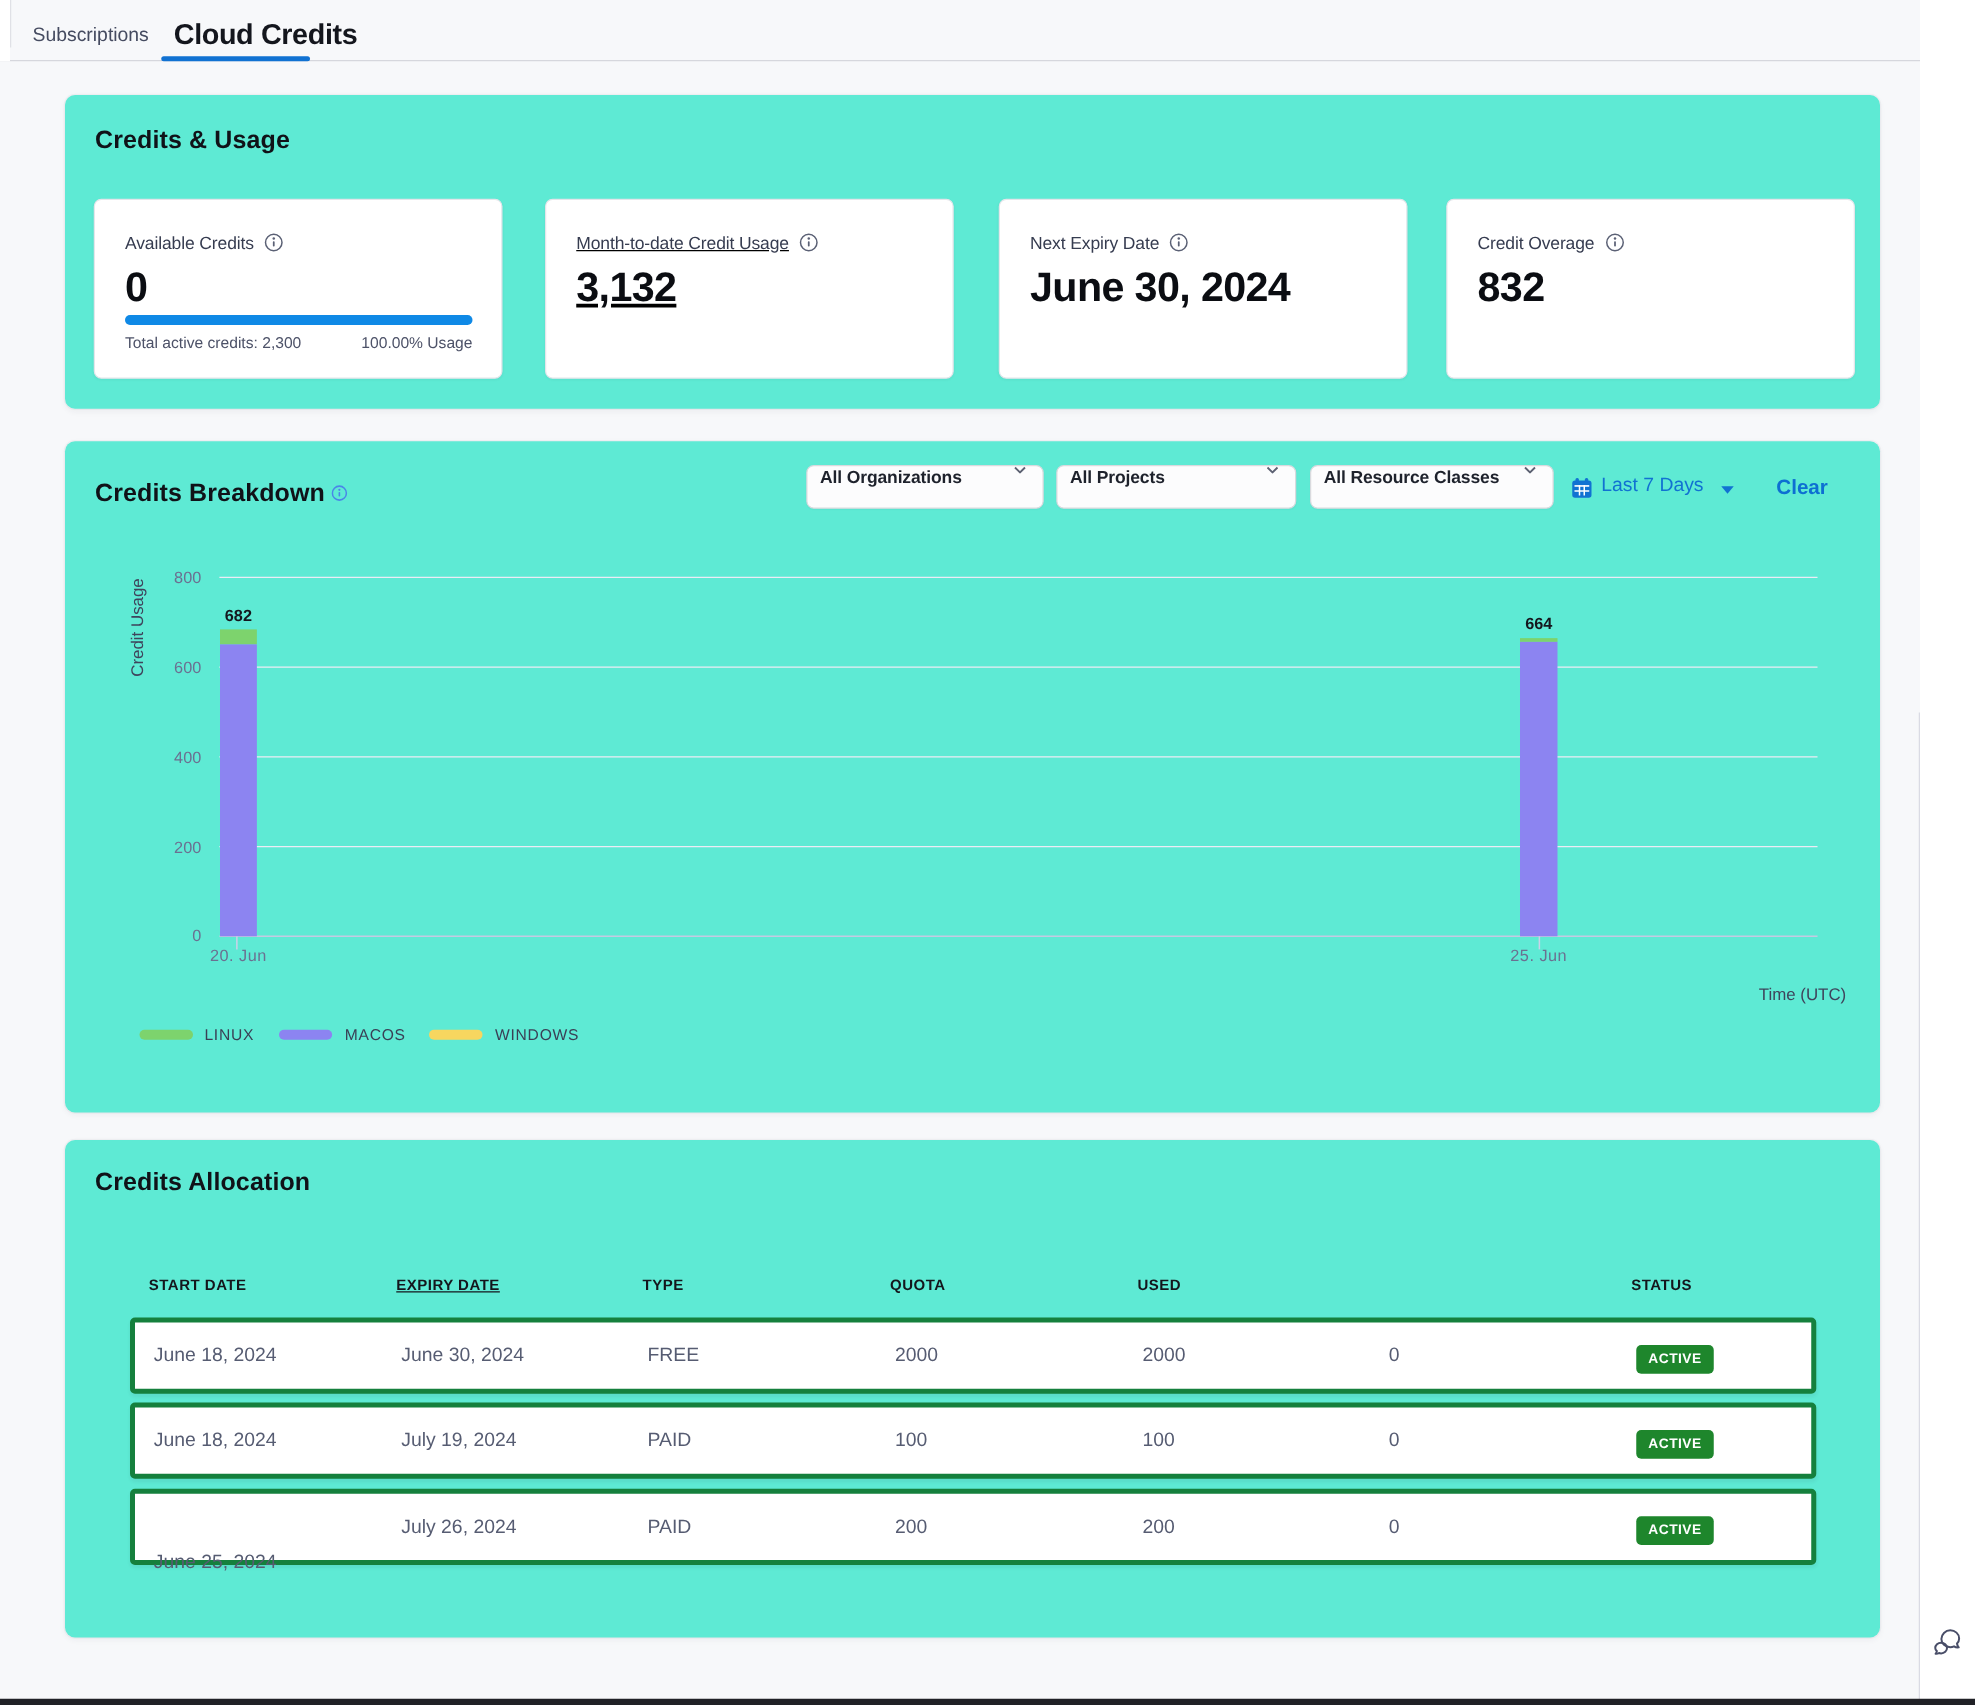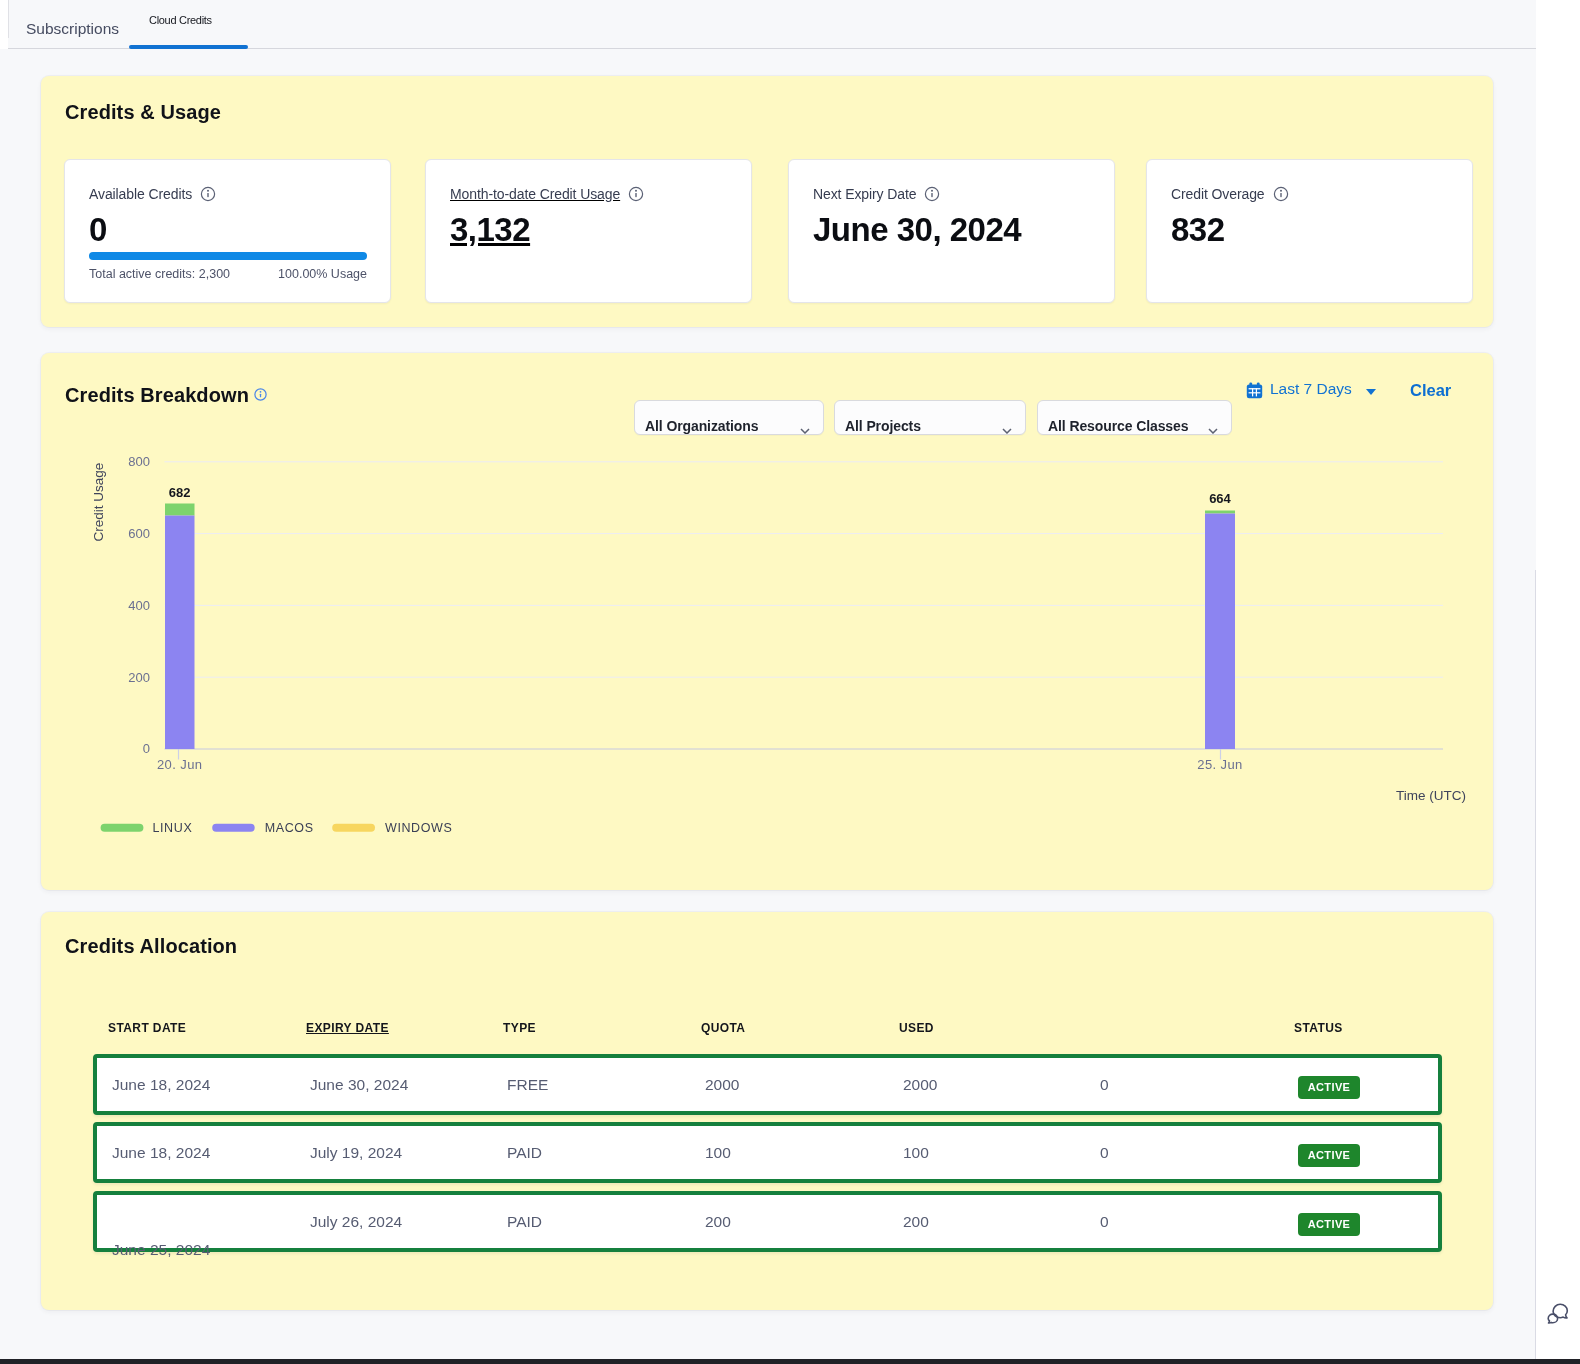--- a/index.html
+++ b/index.html
@@ -3,39 +3,39 @@
 <meta charset="utf-8">
 <style>
   * { margin:0; padding:0; box-sizing:border-box; }
   html,body { width:1580px; height:1364px; background:#fff; font-family:"Liberation Sans",sans-serif; overflow:hidden; }
   .abs { position:absolute; }
   #page { position:relative; width:1580px; height:1364px; }
   #content { position:absolute; left:0; top:0; width:1536px; height:1364px; background:#f7f8fa; }
   
   #tabbar { position:absolute; left:0; top:0; width:1536px; height:49px; border-bottom:1px solid #d6d7dd; }
   #tab-subs { position:absolute; left:26px; top:20px; font-size:15.5px; font-weight:400; color:#454b60; }
-  #tab-cloud { position:absolute; left:149px; top:14px; font-size:11px; font-weight:400; color:#14161d; letter-spacing:-0.3px; }
+  #tab-cloud { position:absolute; left:139px; top:14px; font-size:23px; font-weight:700; color:#14161d; letter-spacing:-0.3px; }
   #tab-underline { position:absolute; left:129px; top:45px; width:119px; height:4px; background:#1172d2; border-radius:3px; }
   #notch { position:absolute; left:0; top:0; width:8px; height:49px; background:#fff; }
   
-  .card { position:absolute; left:41px; width:1452px; background:#fef9c3; border-radius:8px;
+  .card { position:absolute; left:52px; width:1452px; background:#5eead4; border-radius:8px;
           box-shadow:0 0 0 1px rgba(35,40,60,0.035), 0 2px 5px rgba(35,40,60,0.05); }
   .card h2 { position:absolute; left:24px; font-size:20px; font-weight:700; color:#101218; letter-spacing:0.1px; }
   
   .stat { position:absolute; top:83px; width:327px; height:144px; background:#fff; border:1px solid #e4e5ea;
           border-radius:6px; box-shadow:0 1px 2px rgba(35,40,60,0.05); padding:24px; }
   .stat .lbl { display:flex; align-items:center; gap:8px; font-size:14px; color:#363c50; height:18px; margin-top:1px; letter-spacing:-0.1px;}
   .stat .val { font-size:33px; font-weight:700; color:#0b0d12; margin-top:10px; line-height:34px; letter-spacing:-0.5px;}
   .pbar { position:absolute; left:24px; top:92px; width:278px; height:8px; border-radius:4px; background:#0f89e6; }
   .statfoot { position:absolute; left:24px; top:107px; width:278px; display:flex; justify-content:space-between;
               font-size:12.5px; color:#4d5268; }
   
   .dd { position:absolute; top:19px; height:35px; background:#fcfcfd; border:1px solid #d9dade; border-radius:6px;
-        display:flex; align-items:flex-end; justify-content:space-between; padding:0 13px 0 10px;
-        font-size:14px; font-weight:600; color:#1e222c; letter-spacing:-0.1px; box-shadow:0 1px 1px rgba(35,40,60,0.03);margin-top:28px; }
+        display:flex; align-items:flex-start; justify-content:space-between; padding:0 13px 0 10px;
+        font-size:14px; font-weight:600; color:#1e222c; letter-spacing:-0.1px; box-shadow:0 1px 1px rgba(35,40,60,0.03); }
   
   .thead { position:absolute; font-size:12px; font-weight:700; color:#14161c; letter-spacing:0.4px; }
   .trow { position:absolute; left:52px; width:1349px; height:61px; background:#fff; border:4px solid #15803d;
           border-radius:4px; box-shadow:0 2px 3px rgba(40,45,60,0.07); }
   .tc { position:absolute; top:50%; transform:translateY(-50%); font-size:15.5px; color:#565c72; }
   .badge { position:absolute; left:1201px; top:18px; width:62px; height:23px; background:#1e862c; border-radius:4px;
            color:#fff; font-size:11px; font-weight:700; letter-spacing:0.4px; text-align:center; line-height:23px; }
 </style>
 </head>
 <body>

